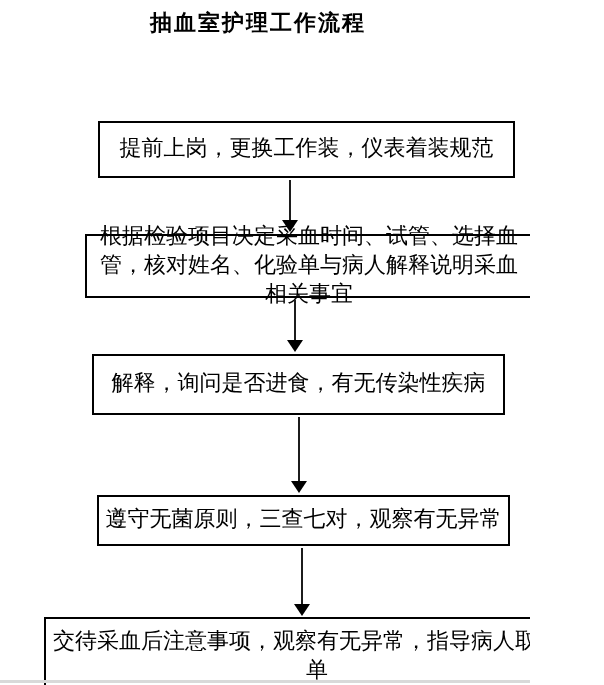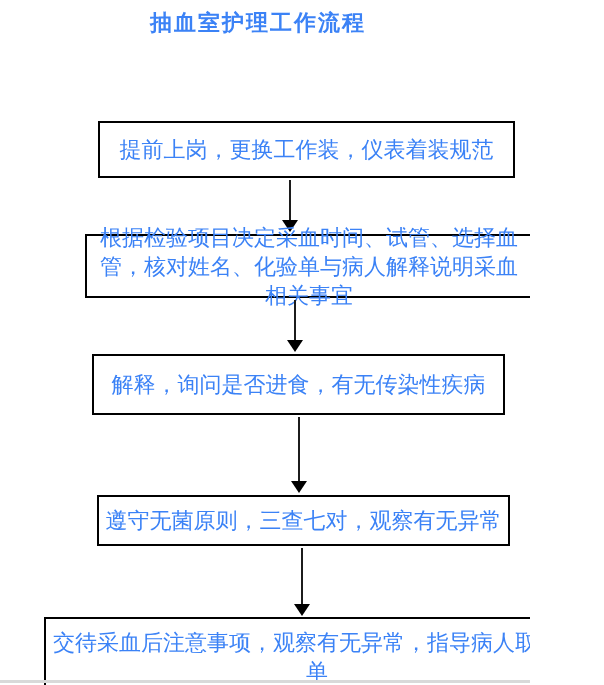--- a/index.html
+++ b/index.html
@@ -6,22 +6,22 @@
     margin: 0;
     padding: 0;
     background: #ffffff;
   }
   .canvas {
     position: relative;
     width: 530px;
     height: 685px;
     background: #ffffff;
     overflow: hidden;
-    font-family: Liberation Serif, serif;
-    color: #3b82f6;
+    font-family: Liberation Mono, monospace;
+    color: #000000;
   }
   .doc-title {
     position: absolute;
     left: 150px;
     top: 8px;
     font-size: 22px;
     font-weight: bold;
     letter-spacing: 2px;
     white-space: nowrap;
   }

